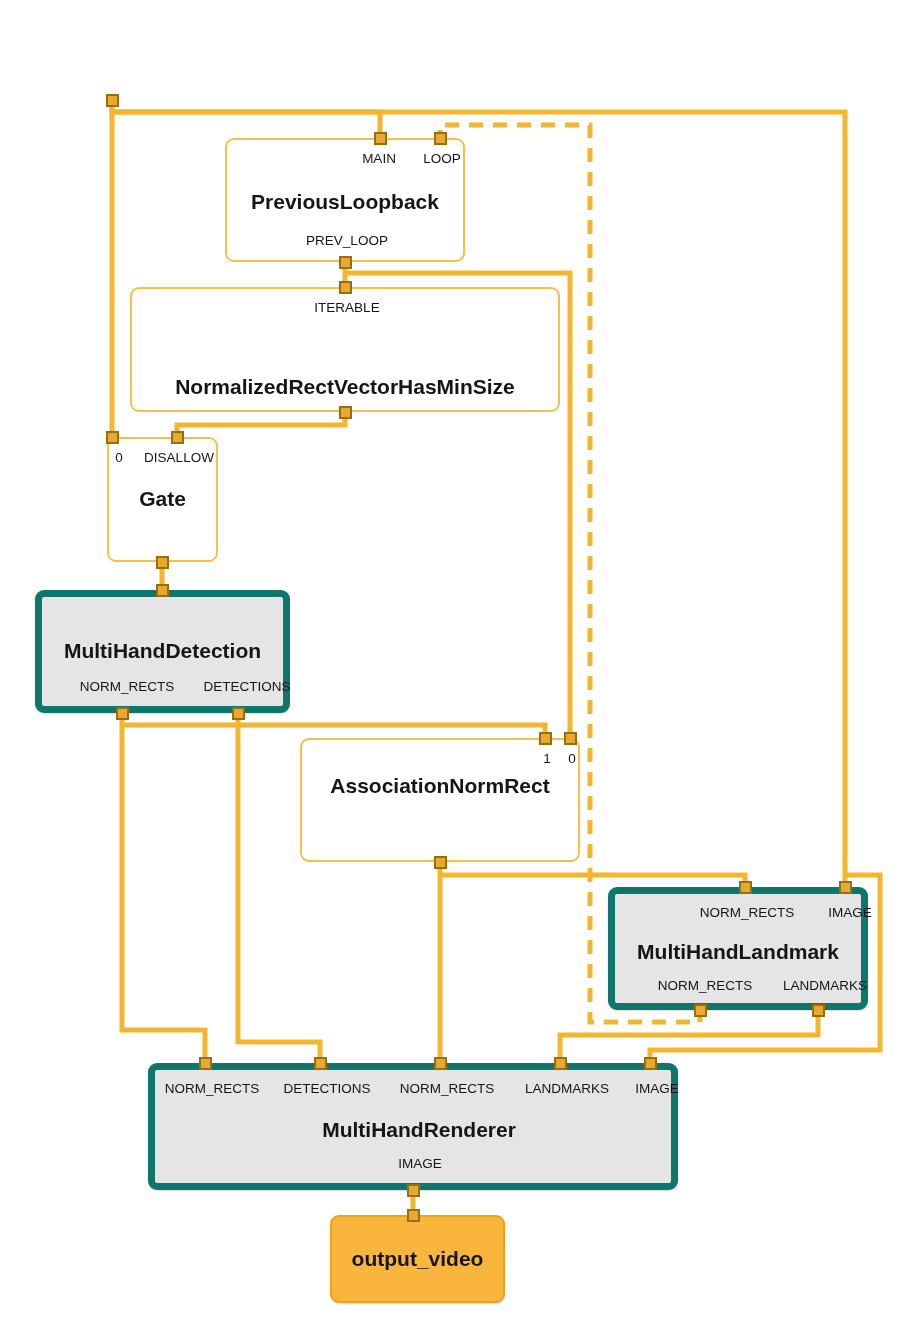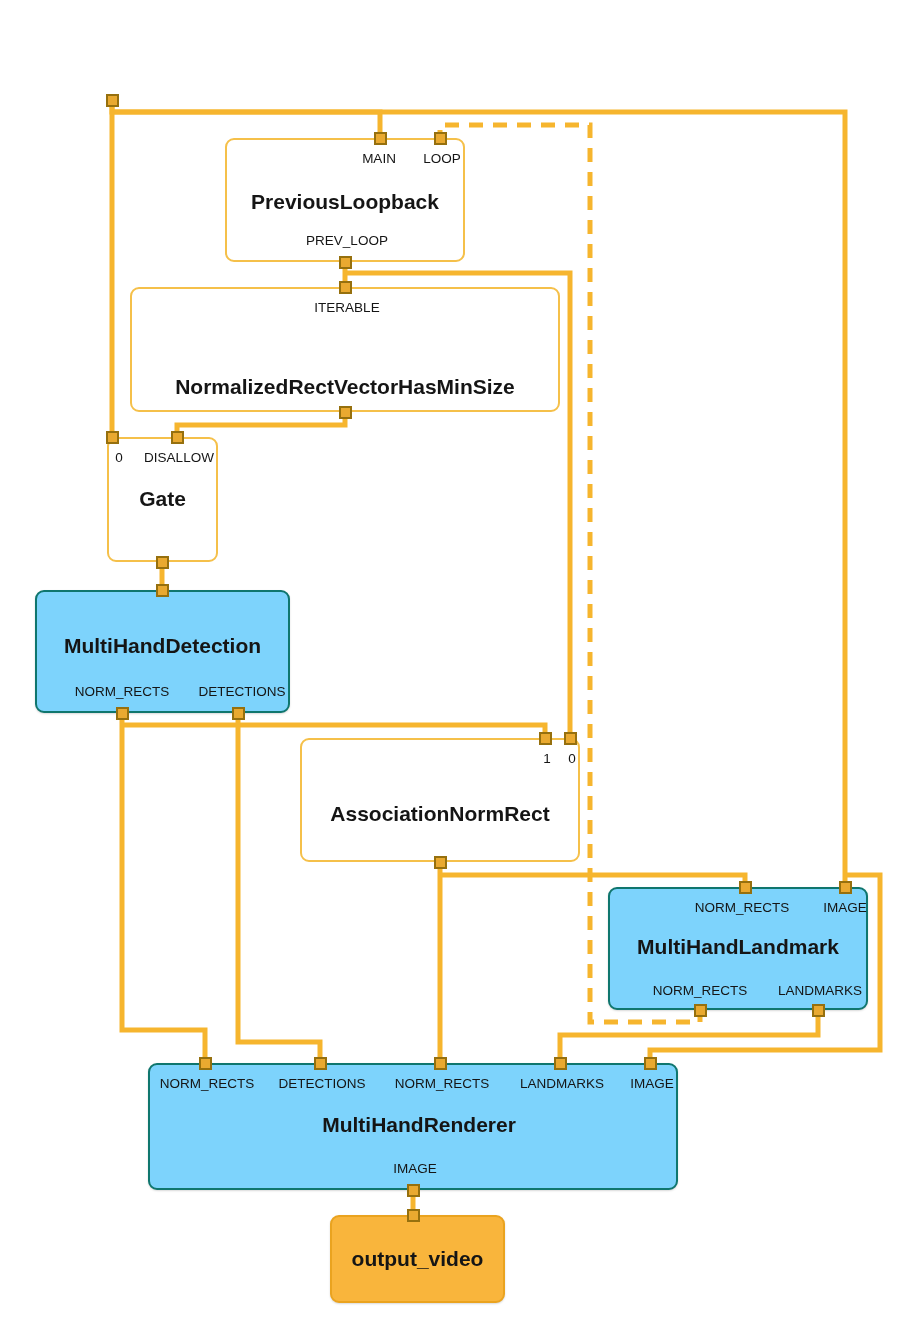--- a/index.html
+++ b/index.html
@@ -3,21 +3,21 @@
 <meta charset="utf-8">
 <style>
   * { margin:0; padding:0; box-sizing:border-box; }
   html,body { background:#ffffff; font-family:"Liberation Sans", sans-serif; }
   .stage { position:relative; width:918px; height:1322px; background:#ffffff; overflow:hidden; }
   svg.wires { position:absolute; left:0; top:0; width:918px; height:1322px; }
   .wire { fill:none; stroke:#F6B52E; stroke-width:5; }
   .wire.dashed { stroke-dasharray:14 10; }
   .node { position:absolute; border-radius:9px; }
   .node.calc { background:#ffffff; border:2px solid #F5C04A; }
-  .node.sub  { background:#7dd3fc; border:2px solid #0f766e; box-shadow:0 1px 2px rgba(0,0,0,0.15); }
+  .node.sub  { background:#e5e5e5; border:7px solid #0f766e; box-shadow:0 1px 2px rgba(0,0,0,0.15); }
   .node.io   { background:#F9B53C; border:2px solid #EAA31F; display:flex; align-items:center; justify-content:center; box-shadow:0 1px 2px rgba(0,0,0,0.15); }
   .title { position:absolute; left:0; right:0; text-align:center; font-size:21px; font-weight:700; color:#151515; }
   .io-label { font-size:21px; font-weight:700; color:#151515; }
   .plabel { position:absolute; font-size:13.5px; color:#151515; white-space:nowrap; transform:translateX(-50%); }
   .port { position:absolute; width:13px; height:13px; background:#E9A930; border:2px solid #96700E; z-index:3; }
 </style>
 </head>
 <body>
 
 <div class="stage">
@@ -62,21 +62,21 @@
 
   <div class="node sub" style="left:35px;top:590px;width:255px;height:123px;">
     <div class="title" style="top:42px;">MultiHandDetection</div>
     <span class="plabel" style="left:85px;bottom:12px;">NORM_RECTS</span>
     <span class="plabel" style="left:205px;bottom:12px;">DETECTIONS</span>
   </div>
 
   <div class="node calc" style="left:300px;top:738px;width:280px;height:124px;">
     <span class="plabel" style="left:245px;top:11px;">1</span>
     <span class="plabel" style="left:270px;top:11px;">0</span>
-    <div class="title" style="top:62px;text-align:center;">AssociationNormRect</div>
+    <div class="title" style="top:34px;text-align:center;">AssociationNormRect</div>
   </div>
 
   <div class="node sub" style="left:608px;top:887px;width:260px;height:123px;">
     <span class="plabel" style="left:132px;top:11px;">NORM_RECTS</span>
     <span class="plabel" style="left:235px;top:11px;">IMAGE</span>
     <div class="title" style="top:46px;">MultiHandLandmark</div>
     <span class="plabel" style="left:90px;bottom:10px;">NORM_RECTS</span>
     <span class="plabel" style="left:210px;bottom:10px;">LANDMARKS</span>
   </div>
 

